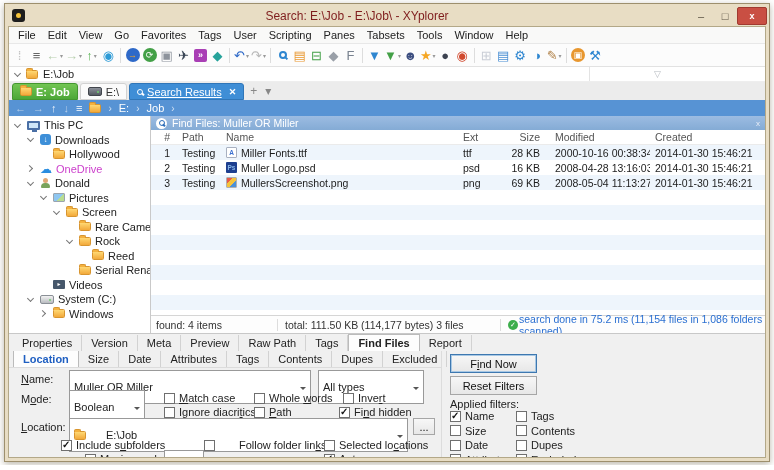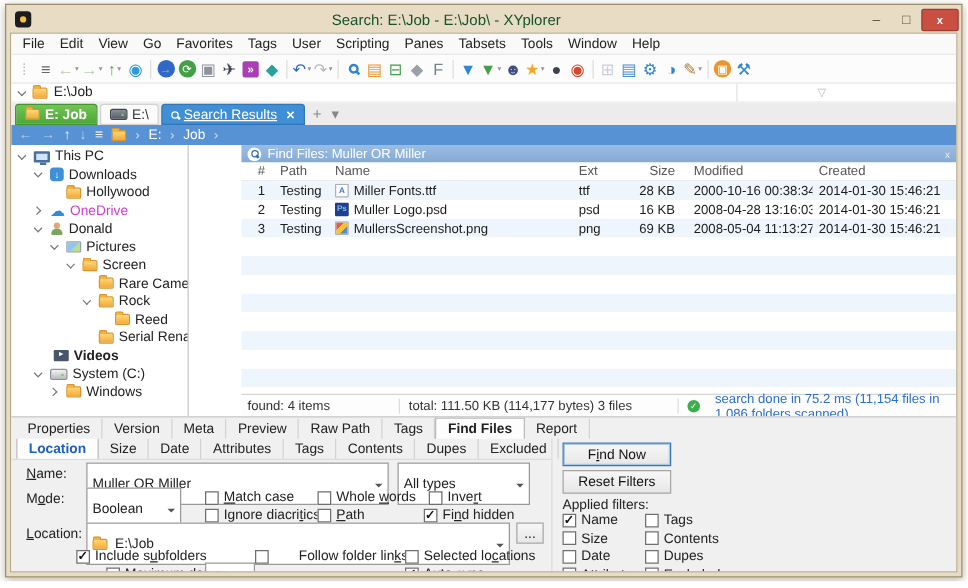--- a/index.html
+++ b/index.html
@@ -5,21 +5,21 @@
   * { box-sizing: border-box; margin: 0; padding: 0; }
   body { background:#fff; font-family:"Liberation Sans", sans-serif; font-size:11px; color:#222; }
   u { text-decoration:underline; }
 
   .window{ width:766px; height:459px; margin:3px 4px; background:#e8ddc4; border:1px solid #9d8f6d;
            box-shadow:0 2px 7px rgba(80,70,40,.4); display:flex; flex-direction:column; }
   .titlebar{ height:22px; display:flex; align-items:center; padding:1px 2px 0 7px; flex:none; }
   .appicon{ width:13px; height:13px; background:#1d1d1d; border-radius:3px; position:relative; flex:none;}
   .appicon::after{ content:''; position:absolute; left:4px; top:4px; width:5px; height:5px; background:#f5c columns: none;}
   .appicon::after{ content:''; position:absolute; left:4px; top:4px; width:5px; height:5px; background:#f5c33a; border-radius:50%;}
-  .wtitle{ flex:1; text-align:center; font-size:12px; color:#14532d; white-space:nowrap; overflow:hidden;}
+  .wtitle{ flex:1; text-align:center; font-size:12px; color:#7f1d1d; white-space:nowrap; overflow:hidden;}
   .wbtn{ width:24px; height:15px; display:flex; align-items:center; justify-content:center; color:#5a5242; font-size:11px;}
   .wbtn.close{ width:30px; height:18px; background:#c94f43; border:1px solid #a03a30; border-radius:2px; color:#fff; font-size:9px; font-weight:bold;}
 
   .winbody{ flex:1; margin:0 3px 3px; background:#fff; border:1px solid #b3a888; display:flex; flex-direction:column; overflow:hidden;}
 
   .menubar{ height:17px; background:#f9f9f8; border-bottom:1px solid #e8e8e8; display:flex; align-items:center; padding-left:3px; flex:none;}
   .menu-item{ padding:0 6px; color:#222; }
 
   .toolbar{ height:23px; background:#fcfcfc; border-bottom:1px solid #e2e2e2; display:flex; align-items:center; padding-left:2px; flex:none;}
   .tbsep{ width:1px; height:15px; background:#ddd; margin:0 3px; flex:none;}
@@ -66,21 +66,21 @@
 
   .crumbbar{ height:16px; background:#5793d4; color:#fff; display:flex; align-items:center; gap:7px; padding-left:6px; flex:none;}
   .cnav{ font-size:11px; line-height:1;}
   .csep{ color:#cfe0f2; font-size:10px;}
 
   .main{ flex:1; display:flex; overflow:hidden;}
   .tree{ width:142px; flex:none; border-right:1px solid #c9c9c9; background:#fff; padding-top:2px; overflow:hidden;}
   .trow{ height:14.5px; display:flex; align-items:center; gap:4px; white-space:nowrap;}
   .texp{ width:11px; display:inline-flex; justify-content:center; flex:none;}
 
-  .content{ flex:1; display:flex; flex-direction:column; overflow:hidden;margin-left:42px;}
+  .content{ flex:1; display:flex; flex-direction:column; overflow:hidden;}
   .findheader{ height:14px; background:linear-gradient(#9cbce2,#84abd5); color:#fff; display:flex; align-items:center; gap:5px; padding:0 5px; font-size:10.5px; flex:none;}
   .hmagbadge{ width:11px; height:11px; background:#fff; border-radius:50%; display:flex; align-items:center; justify-content:center; color:#2e6fba; flex:none;}
   .findheader .closex{ margin-left:auto; color:#e8eef8; font-size:8px;}
 
   .lgrid{ display:grid; grid-template-columns:26px 44px 1fr 38px 54px 100px 115px; align-items:center;}
   .colheader{ height:15px; background:#fff; color:#555; font-size:10.5px; border-bottom:1px solid #ebebeb; flex:none;}
   .colheader span, .lrow > *{ padding-left:5px; overflow:hidden; white-space:nowrap;}
   .c-num{ text-align:right; padding-right:7px;}
   .c-size{ text-align:right; padding-right:10px;}
   .lrow{ height:15px; font-size:10.5px; color:#1c1c1c;}
@@ -89,34 +89,34 @@
   .fic{ width:11px; height:11px; border-radius:1px; margin-right:4px; flex:none; display:flex; align-items:center; justify-content:center; font-size:6.5px; font-weight:bold;}
   .fic.ttf{ background:#fff; border:1px solid #a8b0c0; color:#3a6fd0;}
   .fic.psd{ background:#1e3f8f; color:#8ab8ea;}
   .fic.png{ background:linear-gradient(135deg,#e85a4a 33%,#f5c33a 33% 66%,#4a90d8 66%); border:1px solid #b0b0b0;}
   .listempty{ flex:1; background:repeating-linear-gradient(180deg,#fff 0 15px,#eef5fc 15px 30px);}
 
   .statusbar{ height:18px; background:#fdfdfd; border-top:1px solid #d5d5d5; display:flex; align-items:center; font-size:10.5px; color:#333; flex:none;}
   .sseg1{ width:126px; padding-left:5px; flex:none;}
   .sseg2{ width:222px; padding-left:7px; flex:none;}
   .ssep{ width:1px; height:12px; background:#ddd; flex:none;}
-  .sseg3{ flex:1; display:flex; align-items:center; gap:12px; padding-left:7px; color:#2a6fd1;}
+  .sseg3{ flex:1; display:flex; align-items:center; gap:1px; padding-left:7px; color:#2a6fd1;}
   .okcheck{ width:10px; height:10px; border-radius:50%; background:#3dae4c; color:#fff; font-size:7px; display:flex; align-items:center; justify-content:center; flex:none;}
 
   .infopanel{ height:124px; flex:none; background:#f0f0f0; border-top:1px solid #c8c8c8; display:flex; flex-direction:column;}
   .ptabs{ height:17px; display:flex; align-items:flex-end; padding-left:4px; flex:none;}
   .ptab{ padding:1px 9px; border-right:1px solid #d2d2d2; color:#222; line-height:14px;}
   .ptab.active{ background:#fdfdfd; border:1px solid #bbb; border-bottom:none; font-weight:bold; border-right:1px solid #bbb;}
   .stab.active{ background:#fdfdfd; border:1px solid #bbb; border-bottom:none; font-weight:bold; color:#1f5fc2;}
   .pbody{ flex:1; display:flex; overflow:hidden;}
   .leftcol{ width:432px; flex:none; display:flex; flex-direction:column;}
   .stabs{ height:17px; display:flex; align-items:flex-end; padding-left:4px; border-bottom:1px solid #dcdcdc; flex:none;}
   .formarea{ position:relative; flex:1;}
   .fitem{ position:absolute; display:flex; align-items:center; white-space:nowrap;}
-  .sel{ display:flex; align-items:center; border:1px solid #999; background:#fff; height:17px; padding:16px 4px; gap:6px;}
+  .sel{ display:flex; align-items:center; border:1px solid #999; background:#fff; height:17px; padding:16px 4px; gap:20px;}
   .chv{ width:0; height:0; border:3px solid transparent; border-top-color:#555; margin-left:auto; margin-top:5px; flex:none;}
   .cb{ display:inline-block; width:11px; height:11px; border:1px solid #6f6f6f; background:#fff; position:relative; margin-right:4px; flex:none;}
   .cb.on::after{ content:"✓"; position:absolute; left:0px; top:-2px; font-size:10px; font-weight:bold; color:#111;}
   .btn{ border:1px solid #a6a6a6; background:linear-gradient(#f7f7f7,#e7e7e7); height:19px; display:flex; align-items:center; justify-content:center; font-size:11px; color:#111;}
   .btn.default{ border:1px solid #3e78b0; box-shadow:inset 0 0 0 1px #a8c8e4;}
   .rightcol{ flex:1; border-left:1px solid #dcdcdc; position:relative;}
   .filtergrid{ position:absolute; left:8px; top:58px; display:grid; grid-template-columns:66px 70px; grid-auto-rows:14.5px; grid-auto-flow:row;}
   .fchk{ display:flex; align-items:center; white-space:nowrap;}
 </style>
 </head>
@@ -368,21 +368,21 @@
           <div class="trow" style="padding-left: 68px;">
             <span class="texp"></span>
             <span class="ticon fold"></span>
             <span class="tlabel">Reed</span>
           </div>
           <div class="trow" style="padding-left: 55px;">
             <span class="texp"></span>
             <span class="ticon fold"></span>
             <span class="tlabel">Serial Rename</span>
           </div>
-          <div class="trow" style="padding-left: 19px; font-weight: bold;">
+          <div class="trow" style="padding-left: 29px;">
             <span class="texp"></span>
             <span class="ticon vid">▸</span>
             <span class="tlabel">Videos</span>
           </div>
           <div class="trow" style="padding-left: 16px;">
             <span class="texp">
               <span class="xd"></span>
             </span>
             <span class="ticon drive"></span>
             <span class="tlabel">System (C:)</span>

